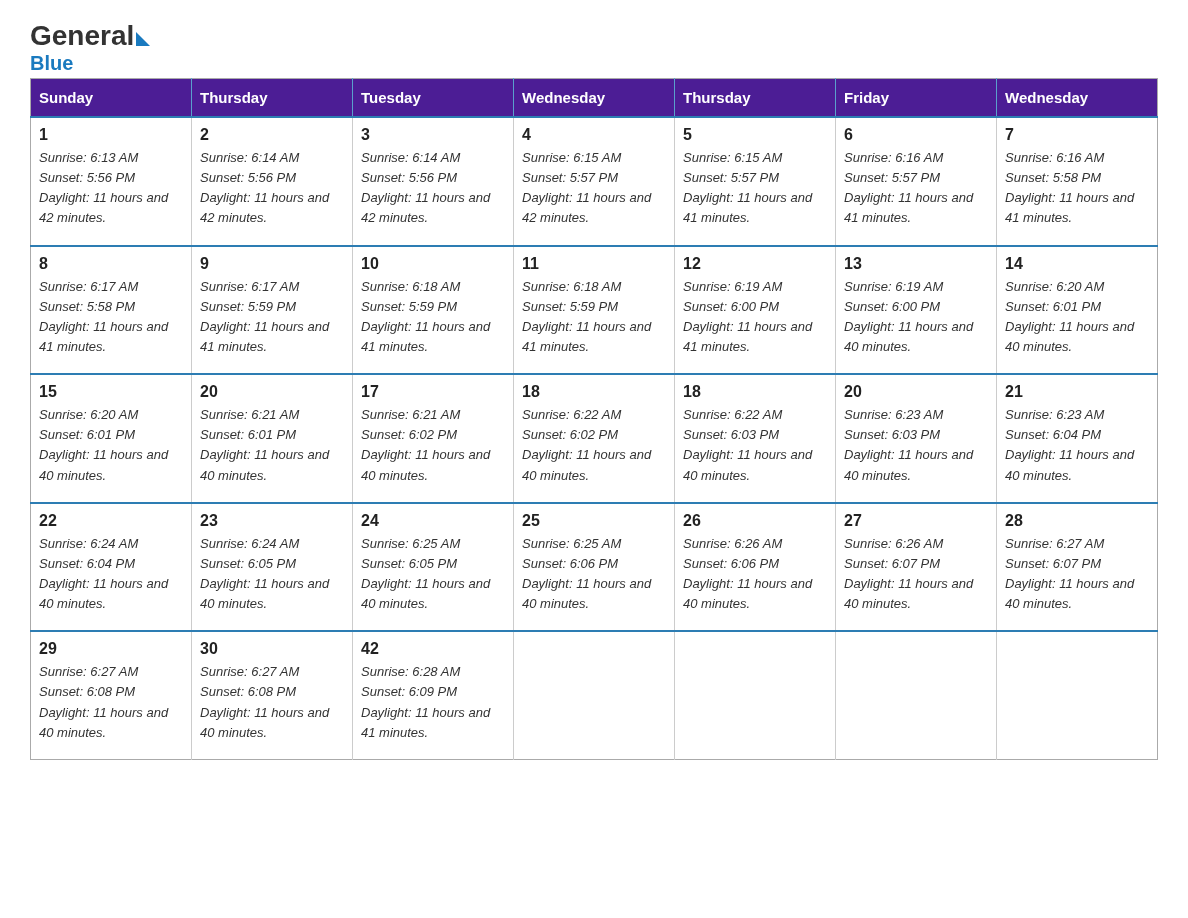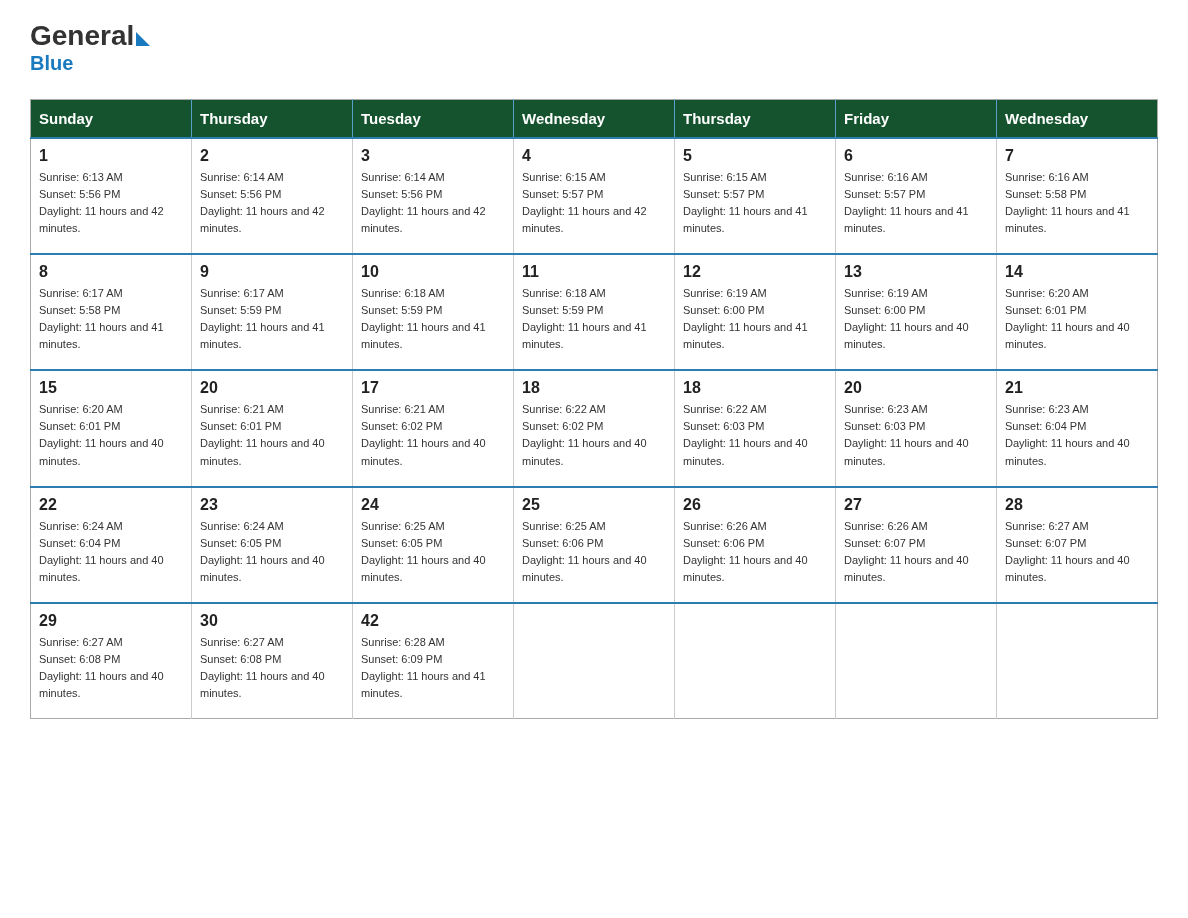--- a/index.html
+++ b/index.html
@@ -7,21 +7,21 @@
       font-family: Arial, sans-serif;
       background: #fff;
       padding: 20px 30px;
       width: 1188px;
       min-height: 918px;
     }
     .header {
       display: flex;
       justify-content: space-between;
       align-items: center;
-      margin-bottom: 24px;
+      margin-bottom: 3px;
     }
     .logo-text-general {
       font-size: 28px;
       font-weight: bold;
       color: #333;
     }
     .logo-text-blue {
       font-size: 20px;
       font-weight: bold;
       color: #1a7abf;
@@ -57,21 +57,21 @@
       font-weight: normal;
       color: #555;
       margin-top: 4px;
     }
     .calendar {
       width: 100%;
       border-collapse: collapse;
       border: 1px solid #aaa;
     }
     .calendar thead tr th {
-      background-color: #14532d;
+      background-color: #4c1d95;
       color: #fff;
       font-size: 15px;
       font-weight: bold;
       padding: 10px 8px;
       text-align: left;
       border-right: 1px solid #5aa0cc;
     }
     .calendar thead tr th:last-child {
       border-right: none;
     }
@@ -91,23 +91,24 @@
       border-right: none;
     }
     .day-number {
       font-size: 16px;
       font-weight: bold;
       color: #222;
       display: block;
       margin-bottom: 4px;
     }
     .day-info {
-      font-size: 11px;
+      font-size: 13px;
       line-height: 1.55;
       color: #333;
+      font-style: italic;
     }
     .empty-cell {
       background: #fff;
     }
   </style>
 </head>
 <body>
 
 <div class="header">
   <div class="logo-container">

